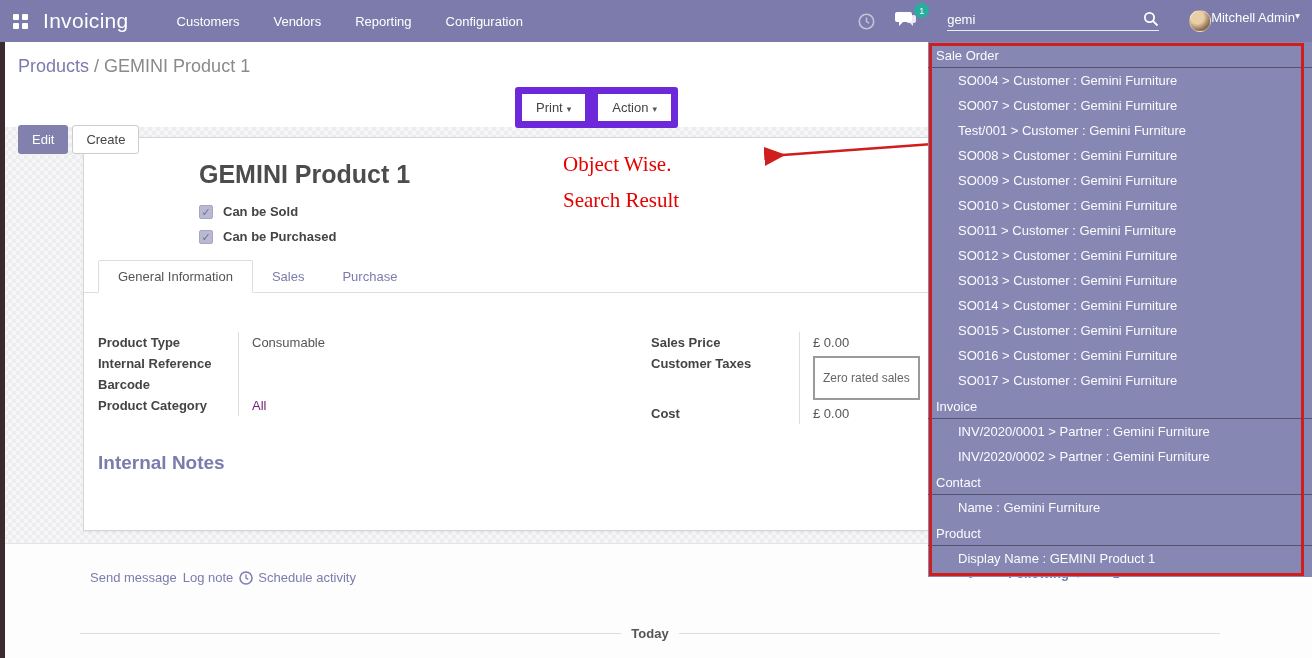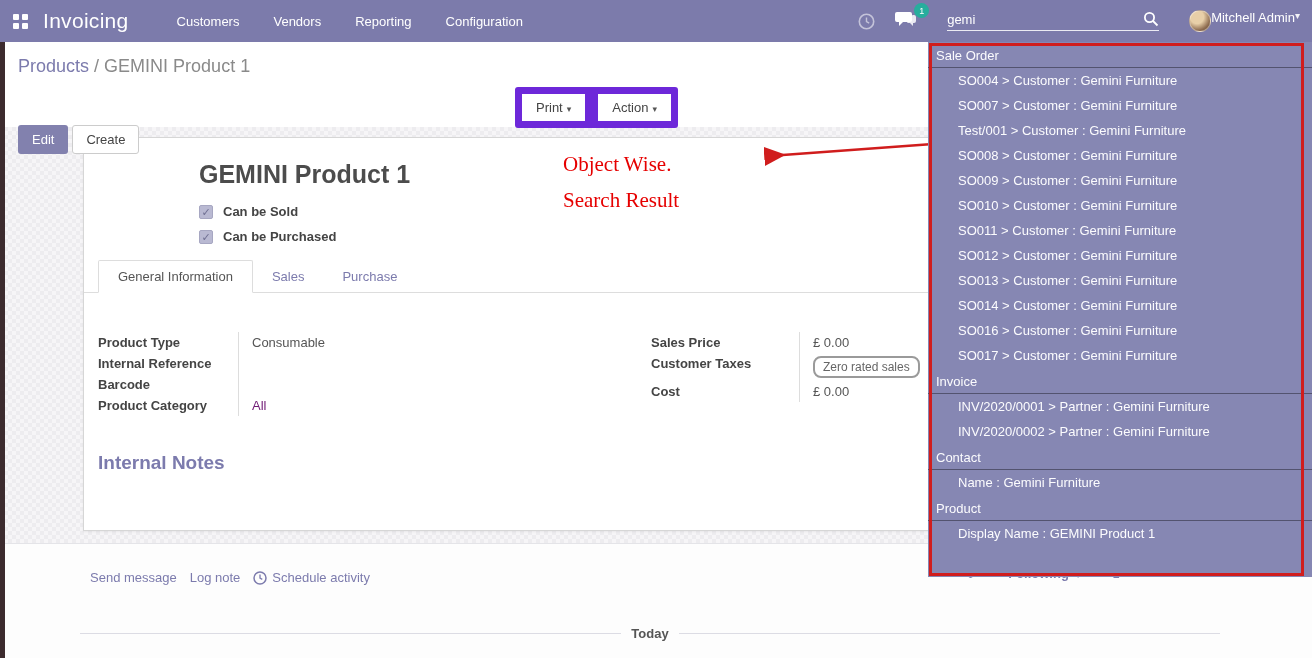--- a/index.html
+++ b/index.html
@@ -83,34 +83,34 @@
   .tab { font-size:13px; color:#7c7bad; padding:8px 19px; cursor:pointer; }
   .tab.active { background:#fff; border:1px solid #ddd; border-bottom:1px solid #fff;
     color:#555; margin-bottom:-1px; border-radius:2px 2px 0 0; }
 
   .fgroup { position:absolute; display:grid; font-size:13px; }
   .fgroup-left { left:14px; top:194px; width:520px; grid-template-columns:140px 1fr; }
   .fgroup-right { left:567px; top:194px; width:350px; grid-template-columns:148px 1fr; }
   .flabel { font-weight:bold; color:#444; padding:3px 0; }
   .fvalue { border-left:1px solid #ddd; padding:3px 0 3px 13px; color:#555; min-height:19px; }
   .fvalue.link { color:#701a75; cursor:pointer; }
-  .pill { display:inline-block; border:2px solid #9a9a9a; border-radius:8px;
-    padding:1px 8px; font-size:12px; color:#666; line-height:16px; }
+  .pill { display:inline-block; border:2px solid #9a9a9a; border-radius:0;
+    padding:12px 8px; font-size:12px; color:#666; line-height:16px; }
   .section-heading { position:absolute; left:14px; top:314px; font-size:19px;
     font-weight:bold; color:#7c7bad; }
 
   
   .annotation { position:absolute; left:563px; top:146px; z-index:3;
     font-family:"Liberation Serif", serif; font-size:21px; color:#e60000; line-height:36px; }
   .arrow-svg { position:absolute; left:755px; top:138px; z-index:3; }
 
   
   .chatter-divider { position:absolute; left:0; top:543px; width:1312px; border-top:1px solid #e4e4e8; }
   .chatter-area { position:absolute; left:0; top:544px; width:1312px; height:114px; background:#fdfdfd; }
-  .chatter-actions { position:absolute; left:90px; top:570px; display:flex; gap:13px;
+  .chatter-actions { position:absolute; left:90px; top:570px; display:flex; gap:6px;
     font-size:13px; color:#7c7bad; z-index:2; }
   .chatter-actions .act { cursor:pointer; display:flex; align-items:center; gap:5px; }
   .chatter-meta { position:absolute; left:952px; top:566px; display:flex; gap:20px;
     font-size:13px; color:#7c7bad; z-index:5; align-items:center; }
   .meta-item { display:flex; gap:4px; align-items:center; cursor:pointer; }
   .meta-check { color:#2da52d; font-size:12px; }
   .meta-bold { font-weight:bold; }
   .meta-dim { color:#c9c9dd; }
   .today-divider { position:absolute; left:80px; top:626px; width:1140px; display:flex;
     align-items:center; font-size:13px; font-weight:bold; color:#555; z-index:2; }
@@ -286,20 +286,21 @@
   <div class="dd-item">SO004 &gt; Customer : Gemini Furniture</div>
   <div class="dd-item">SO007 &gt; Customer : Gemini Furniture</div>
   <div class="dd-item">Test/001 &gt; Customer : Gemini Furniture</div>
   <div class="dd-item">SO008 &gt; Customer : Gemini Furniture</div>
   <div class="dd-item">SO009 &gt; Customer : Gemini Furniture</div>
   <div class="dd-item">SO010 &gt; Customer : Gemini Furniture</div>
   <div class="dd-item">SO011 &gt; Customer : Gemini Furniture</div>
   <div class="dd-item">SO012 &gt; Customer : Gemini Furniture</div>
   <div class="dd-item">SO013 &gt; Customer : Gemini Furniture</div>
   <div class="dd-item">SO014 &gt; Customer : Gemini Furniture</div>
+  <div class="dd-item">SO015 &gt; Customer : Gemini Furniture</div>
   <div class="dd-item">SO016 &gt; Customer : Gemini Furniture</div>
   <div class="dd-item">SO017 &gt; Customer : Gemini Furniture</div>
   <div class="dd-header">Invoice</div>
   <div class="dd-item">INV/2020/0001 &gt; Partner : Gemini Furniture</div>
   <div class="dd-item">INV/2020/0002 &gt; Partner : Gemini Furniture</div>
   <div class="dd-header">Contact</div>
   <div class="dd-item">Name : Gemini Furniture</div>
   <div class="dd-header">Product</div>
   <div class="dd-item">Display Name : GEMINI Product 1</div>
 </div>

